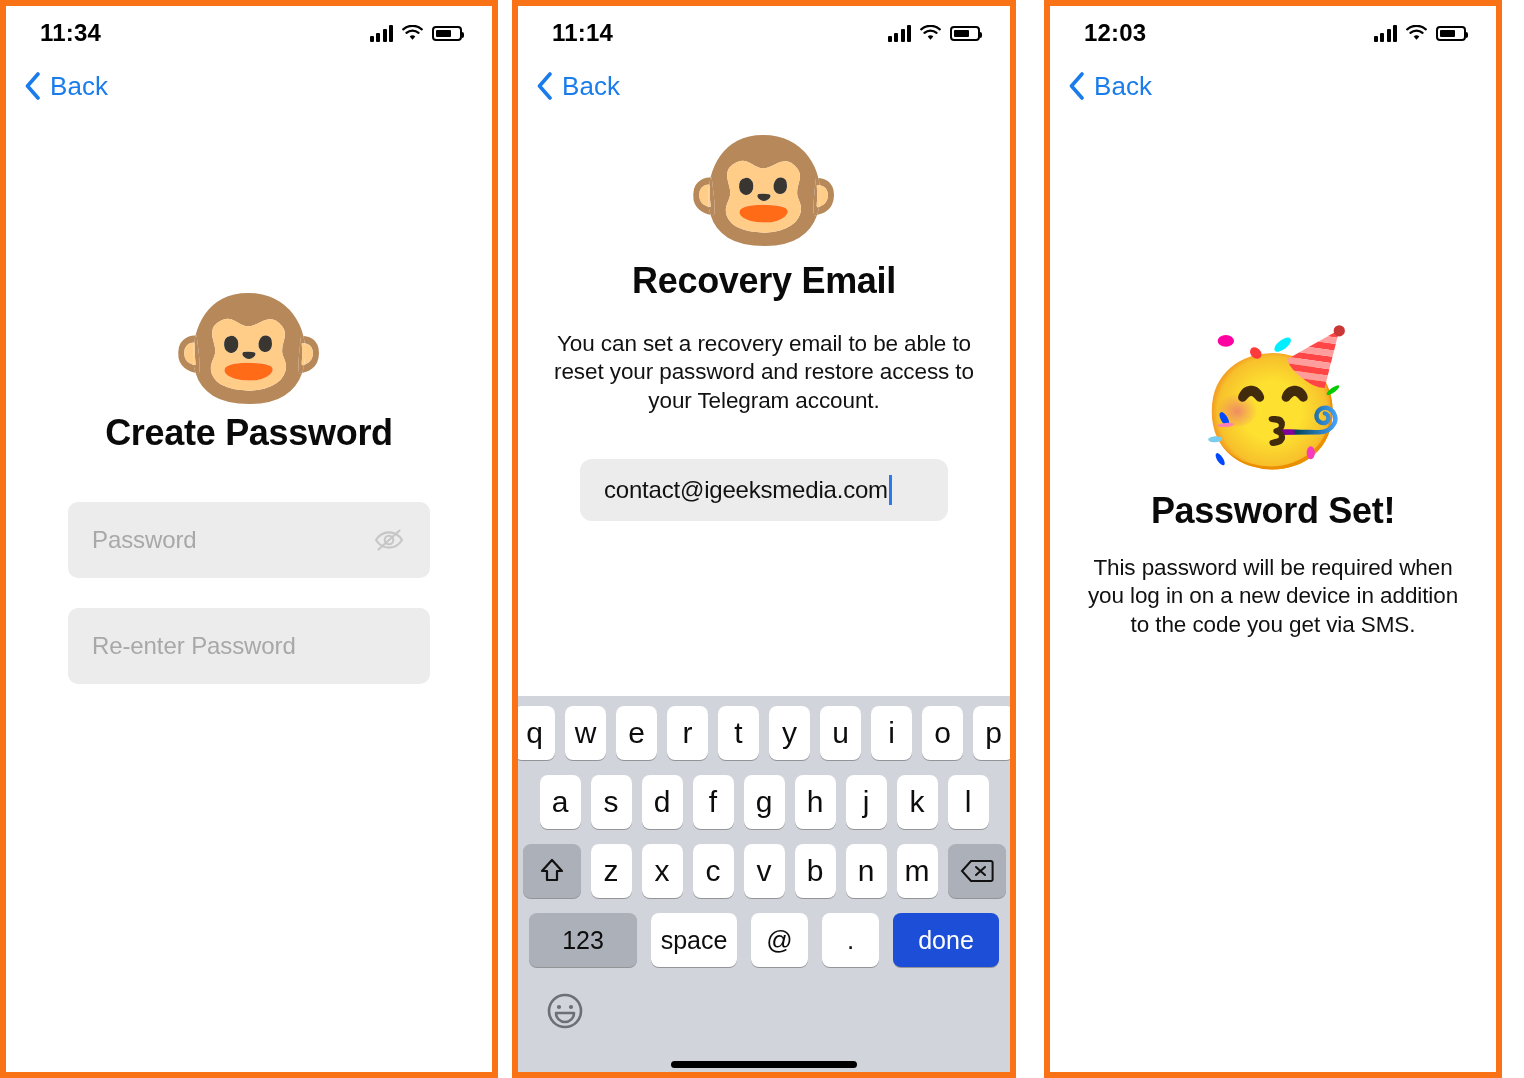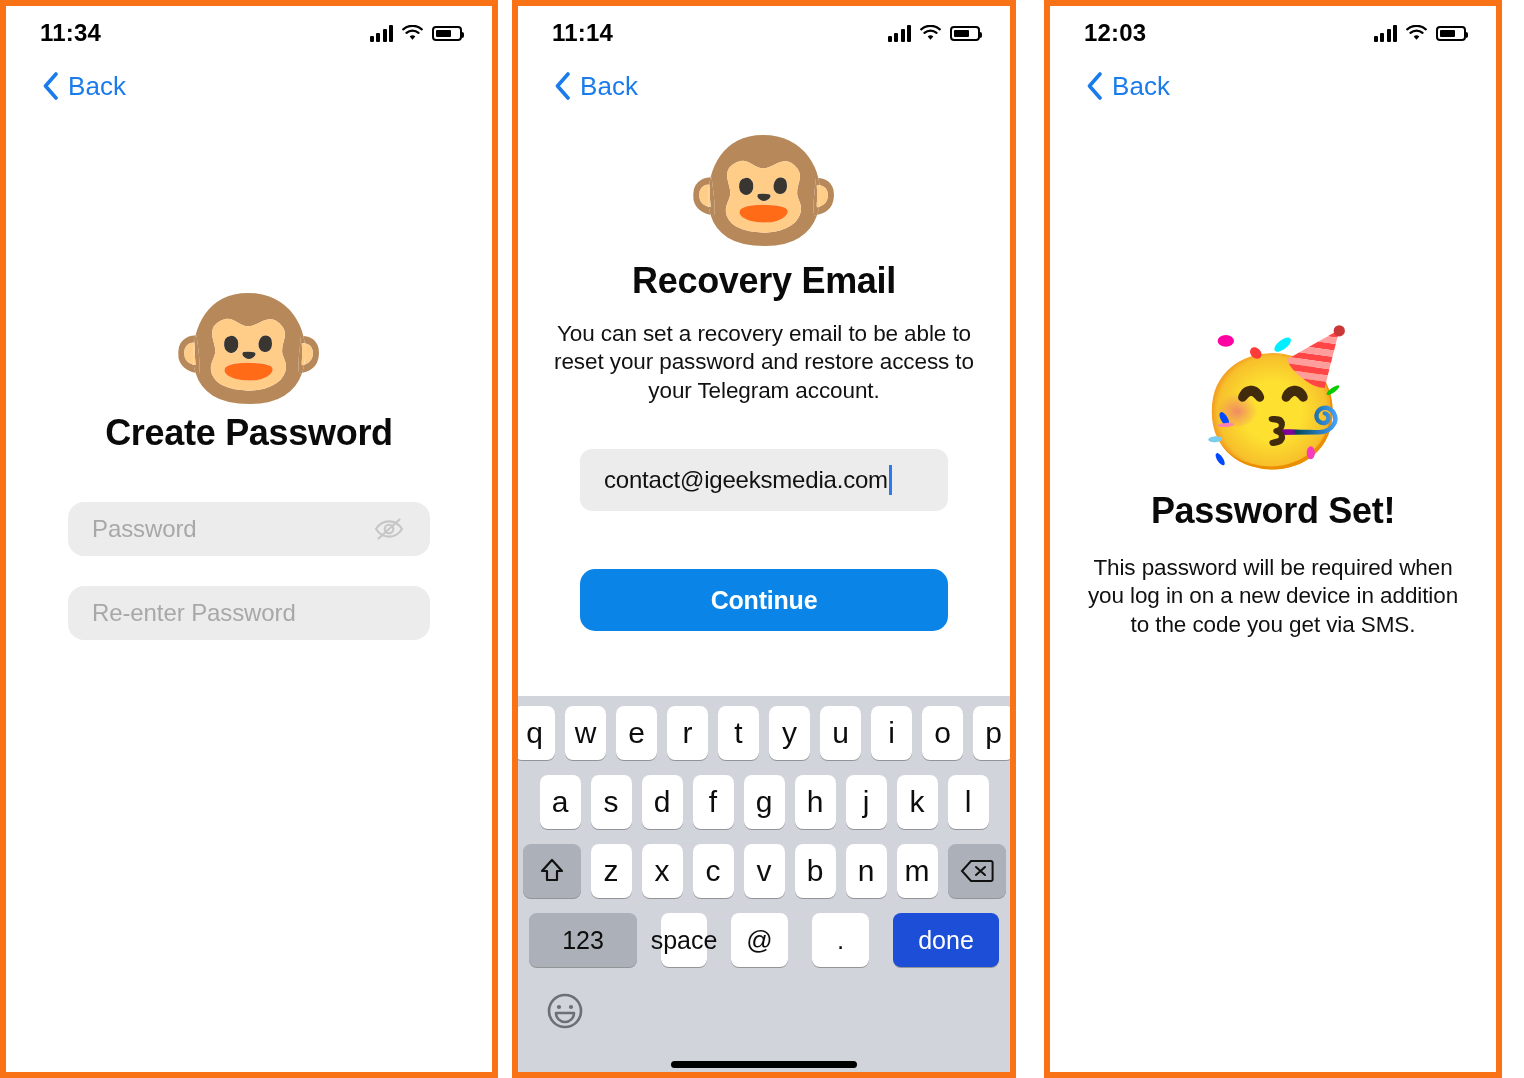--- a/index.html
+++ b/index.html
@@ -73,21 +73,21 @@
     width: 68%;
     background: #000;
     border-radius: 1px;
   }
 
   
   .navbar {
     height: 52px;
     display: flex;
     align-items: center;
-    padding-left: 28px;
+    padding-left: 10px;
   }
   .back-btn {
     display: flex;
     align-items: center;
     gap: 9px;
     cursor: pointer;
     padding: 4px 8px;
   }
   .chev { width: 17px; height: 28px; display: block; }
   .back-label {
@@ -111,22 +111,22 @@
   }
   .screen-desc {
     text-align: center;
     font-size: 22.5px;
     line-height: 1.26;
     color: #111;
     letter-spacing: -0.1px;
   }
   .field {
     background: #ececec;
-    border-radius: 16px;
-    height: 54px;
+    border-radius: 10px;
+    height: 76px;
     display: flex;
     align-items: center;
     padding: 0 24px;
     cursor: text;
   }
   .field .ph {
     font-size: 24px;
     color: #a8a8a8;
     flex: 1;
     letter-spacing: -0.1px;
@@ -170,21 +170,21 @@
   }
 
   
   #p1-emoji { margin-top: 172px; font-size: 128px; }
   #p1-title { }
   #p1-fields { margin: 48px 62px 0 62px; display: flex; flex-direction: column; gap: 30px; }
 
   
   #p2-emoji { margin-top: 14px; font-size: 128px; }
   #p2-title { margin-top: 6px; }
-  #p2-desc { margin: 18px 32px 0 32px; }
+  #p2-desc { margin: 28px 32px 0 32px; }
   #p2-field-wrap { margin: 44px 62px 0 62px; }
   #p2-cta-wrap { margin: 58px 62px 0 62px; }
   #p2-field-wrap .field { height: 62px; border-radius: 12px; }
 
   
   .keyboard {
     position: absolute;
     left: 0; right: 0; bottom: 0;
     background: #d1d4da;
     padding: 10px 5px 0 5px;
@@ -215,21 +215,21 @@
   #krow-3 { padding: 0 0; }
   .key.wide { flex: 0 0 58px; background: #acb0b9; }
   .key.space { flex: 1 1 0; font-size: 25px; }
   .key.sym { flex: 0 0 57px; font-size: 26px; }
   .key.done {
     flex: 0 0 106px;
     background: #1d4ed8;
     color: #fff;
     font-size: 25px;
   }
-  #krow-4 { gap: 24px; padding: 0 6px; }
+  #krow-4 { gap: 14px; padding: 0 6px; }
   #krow-4 .key.n123 { flex: 0 0 108px; background: #acb0b9; font-size: 25px; }
   .kb-bottom {
     height: 58px;
     display: flex;
     align-items: center;
     padding-left: 22px;
   }
   .emoji-key { width: 40px; height: 40px; cursor: pointer; }
 
   
@@ -330,23 +330,20 @@
       <div class="screen-title" id="p2-title">Recovery Email</div>
       <div class="screen-desc" id="p2-desc">You can set a recovery email to be able to reset your password and restore access to your Telegram account.</div>
 
       <div id="p2-field-wrap">
         <div class="field">
           <span class="val">contact@igeeksmedia.com</span>
             <span class="caret"></span>
         </div>
       </div>
 
-      <div id="p2-cta-wrap">
-        <button class="cta">Continue</button>
-      </div>
 
       <div class="keyboard">
         <div class="krow" id="krow-1">
           <div class="key">q</div>
           <div class="key">w</div>
           <div class="key">e</div>
           <div class="key">r</div>
           <div class="key">t</div>
           <div class="key">y</div>
           <div class="key">u</div>

